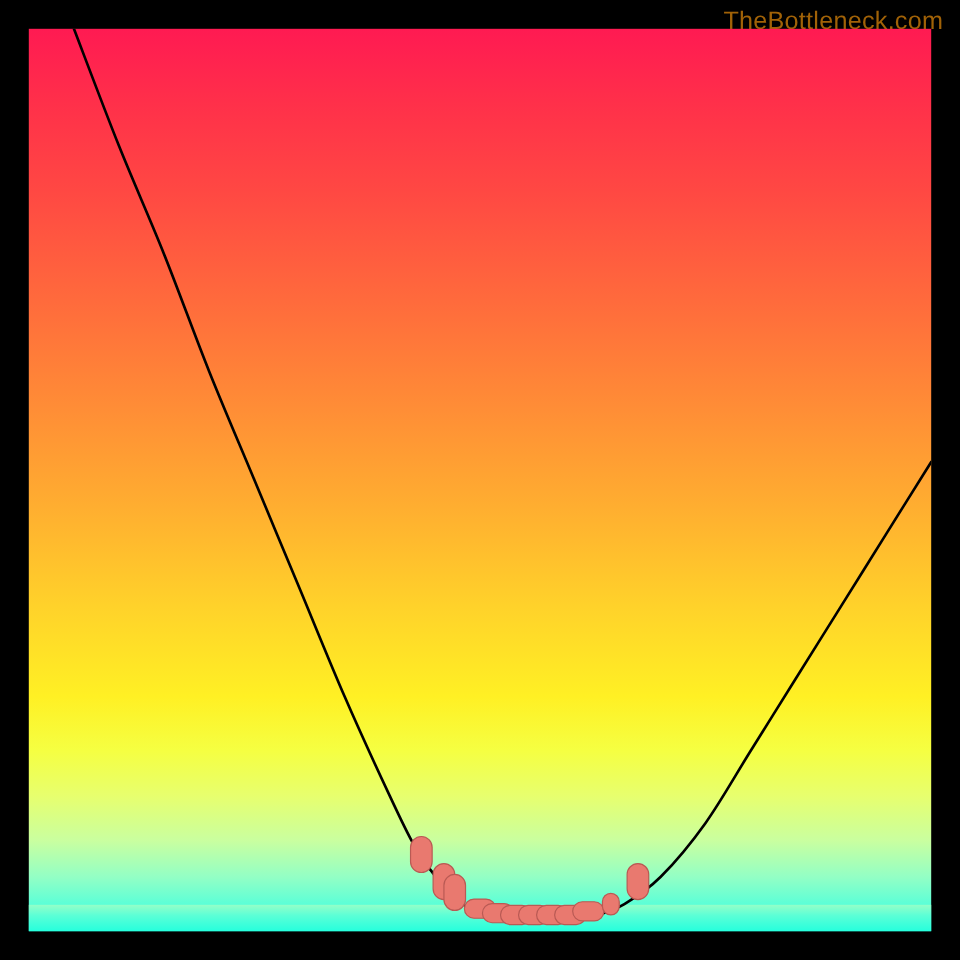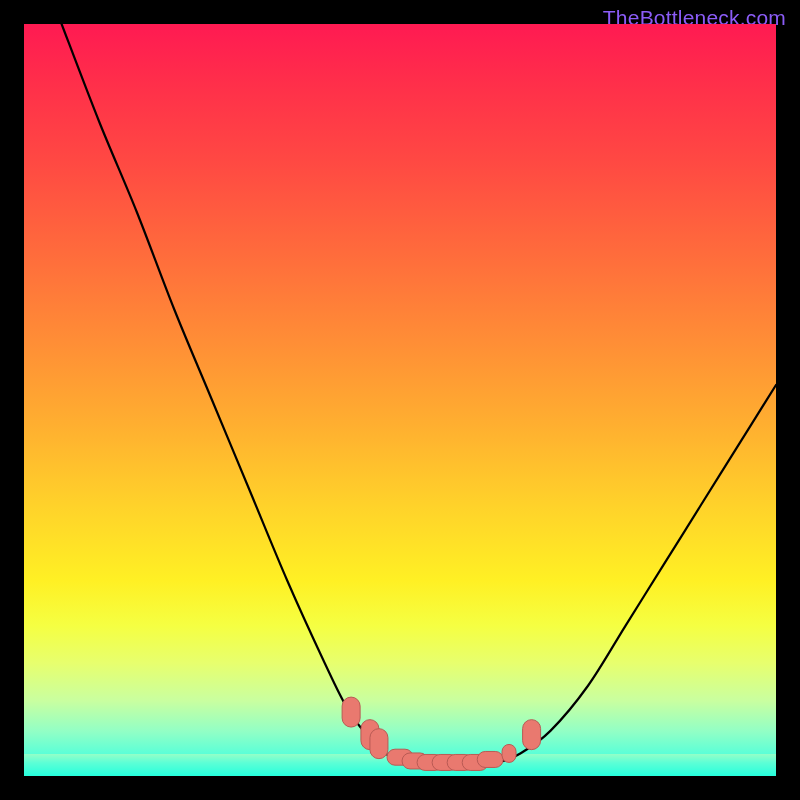--- a/index.html
+++ b/index.html
@@ -58,21 +58,21 @@
     position: absolute;
     left: 0;
     top: 0;
     width: 100%;
     height: 100%;
   }
   .watermark {
     position: absolute;
     top: 6px;
     right: 14px;
-    color: #8b5cf6;
+    color: #a16207;
     font-size: 21px;
     font-weight: 500;
     letter-spacing: 0.2px;
   }
 </style>
 </head>
 <body>
 
 <div class="frame">
   <div class="watermark">TheBottleneck.com</div>

